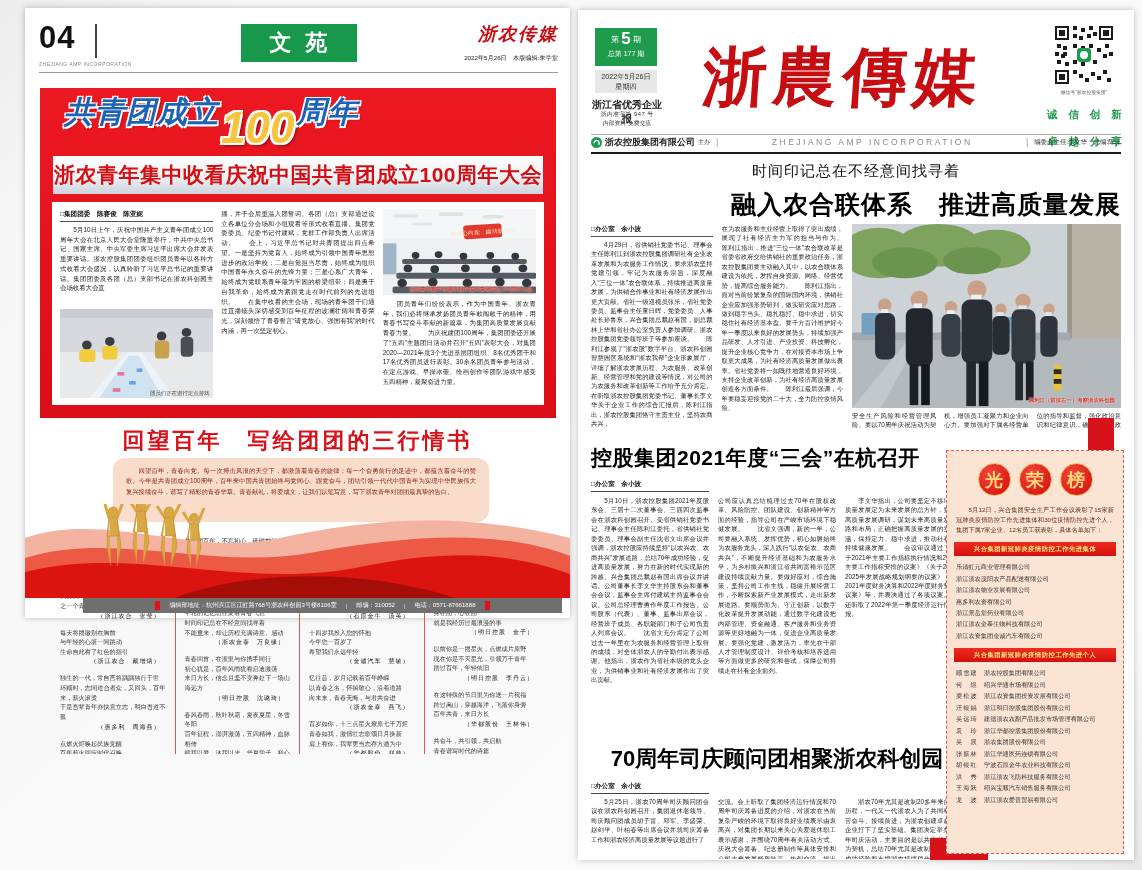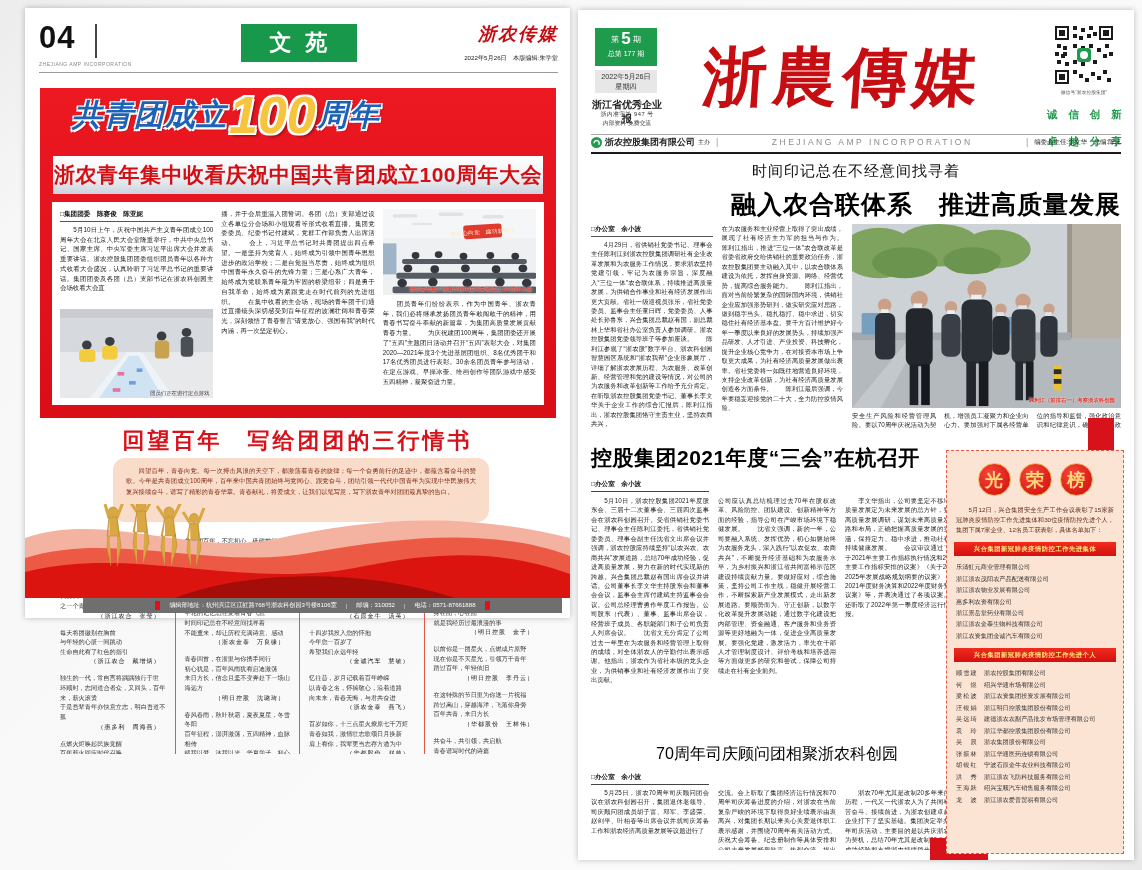--- a/index.html
+++ b/index.html
@@ -16,24 +16,24 @@
   .page-num{position:absolute;left:0;top:0;font-size:31px;font-weight:800;color:#111;letter-spacing:1px}
   .page-num-bar{position:absolute;left:56px;top:4px;width:2px;height:34px;background:#444}
   .page-en{position:absolute;left:0;top:41px;font-size:5px;color:#888;letter-spacing:.5px}
   .section-box{position:absolute;left:50%;transform:translateX(-50%);top:4px;width:116px;height:38px;background:#17984a;color:#fff;
     font-size:22px;font-weight:700;text-align:center;line-height:38px;letter-spacing:14px;padding-left:14px;z-index:2}
   .lp-brand{position:absolute;right:0;top:2px;color:#c40d12;font-weight:800;font-size:18px;font-style:italic;
     font-family:"DejaVu Serif",serif;letter-spacing:2px}
   .lp-dateline{position:absolute;right:0;top:34px;font-size:6.2px;color:#222}
 
   .red-block{position:absolute;left:15px;top:80px;width:516px;height:330px;background:linear-gradient(180deg,#ec1822,#da0e16)}
-  .cyl-banner{position:absolute;left:32px;top:4px;display:flex;align-items:center}
+  .cyl-banner{position:absolute;left:24px;top:4px;display:flex;align-items:flex-start}
   .b-cn{font-size:30px;font-weight:900;font-style:italic;color:#1c63b8;letter-spacing:1px;
     text-shadow:-1.5px -1.5px 0 #fff,1.5px -1.5px 0 #fff,-1.5px 1.5px 0 #fff,1.5px 1.5px 0 #fff,2px 2px 2px rgba(0,0,0,.4)}
-  .b-num{font-size:52px;line-height:.9;font-weight:900;font-style:italic;color:#f7c53d;margin:0 2px;
+  .b-num{font-size:44px;line-height:.9;font-weight:900;font-style:italic;color:#f7c53d;margin:16px 2px;
     text-shadow:-2px -2px 0 #fff,2px -2px 0 #fff,-2px 2px 0 #fff,2px 2px 0 #fff,3px 3px 3px rgba(0,0,0,.45)}
   .headline-strip{position:absolute;left:13px;right:13px;top:68px;height:38px;background:linear-gradient(180deg,#ffffff 0%,#eef1f5 55%,#ccd3dc 100%);
     display:flex;align-items:center;justify-content:center}
   .headline-strip span{color:#d40f13;font-weight:900;font-size:21px;letter-spacing:.5px}
   .rb-content{position:absolute;left:12px;right:12px;top:114px;bottom:13px;background:#fff;padding:7px 8px;display:flex;gap:8px;overflow:hidden}
   .acol{flex:1;font-size:6.4px;line-height:1.52;text-align:justify;color:#222;overflow:hidden}
   .byline{font-size:6.6px;font-weight:700;color:#111;border-bottom:1px solid #555;padding-bottom:2px;margin-bottom:3px}
   .lp-photo{position:relative;width:100%;overflow:hidden;background:#dfe2e5}
   .photo-cap{position:absolute;font-size:5.4px;white-space:nowrap}
   .cap-dark{right:4px;bottom:2px;color:#433;text-shadow:0 0 2px #fff}
@@ -88,21 +88,21 @@
   .a1-photo-wrap{flex:1;position:relative}
   .a1-photo{position:relative;width:100%;height:184px;overflow:hidden;background:#cfd3d7}
   .a1-below{margin-top:3px;column-count:3;column-gap:8px;font-size:6.3px;line-height:1.5;text-align:justify;color:#222;height:26px;overflow:hidden}
 
   .art2{position:absolute;left:13px;top:434px;width:372px;height:296px}
   .headline2{font-size:21px;font-weight:900;color:#000;letter-spacing:.5px}
   .byline-r{width:118px;border-bottom:1px solid #444;font-size:6.6px;font-weight:700;color:#111;padding:2px 0;margin-top:6px}
   .a2-cols{margin-top:4px;display:flex;gap:9px;height:244px;overflow:hidden}
 
   .art3{position:absolute;left:13px;top:734px;width:372px;height:110px}
-  .headline3{text-align:center;font-size:16px;font-weight:400;color:#000}
+  .headline3{text-align:center;font-size:22px;font-weight:700;color:#000}
   .a3-cols{margin-top:3px;display:flex;gap:9px;height:62px;overflow:hidden}
 
   .honor-ribbon{position:absolute;right:20px;top:408px;width:26px;height:130px;background:#d8121a;z-index:1}
   .honor-foot{position:absolute;left:352px;top:828px;width:58px;height:22px;background:#d8121a;z-index:1}
   .honor-box{position:absolute;right:10px;top:440px;width:178px;height:404px;background:#fce4d4;border:1.6px dashed #e4574b;
     padding:8px 9px;z-index:2;overflow:hidden}
   .honor-title{display:flex;justify-content:center;gap:8px;margin:4px 0 9px}
   .hcircle{width:33px;height:33px;border-radius:50%;background:radial-gradient(circle at 35% 30%,#f6443a,#ce0c0c);
     border:1.5px solid #f0b64f;color:#ffd97a;font-size:18px;font-weight:900;display:flex;align-items:center;justify-content:center;
     font-family:"DejaVu Serif",serif}

